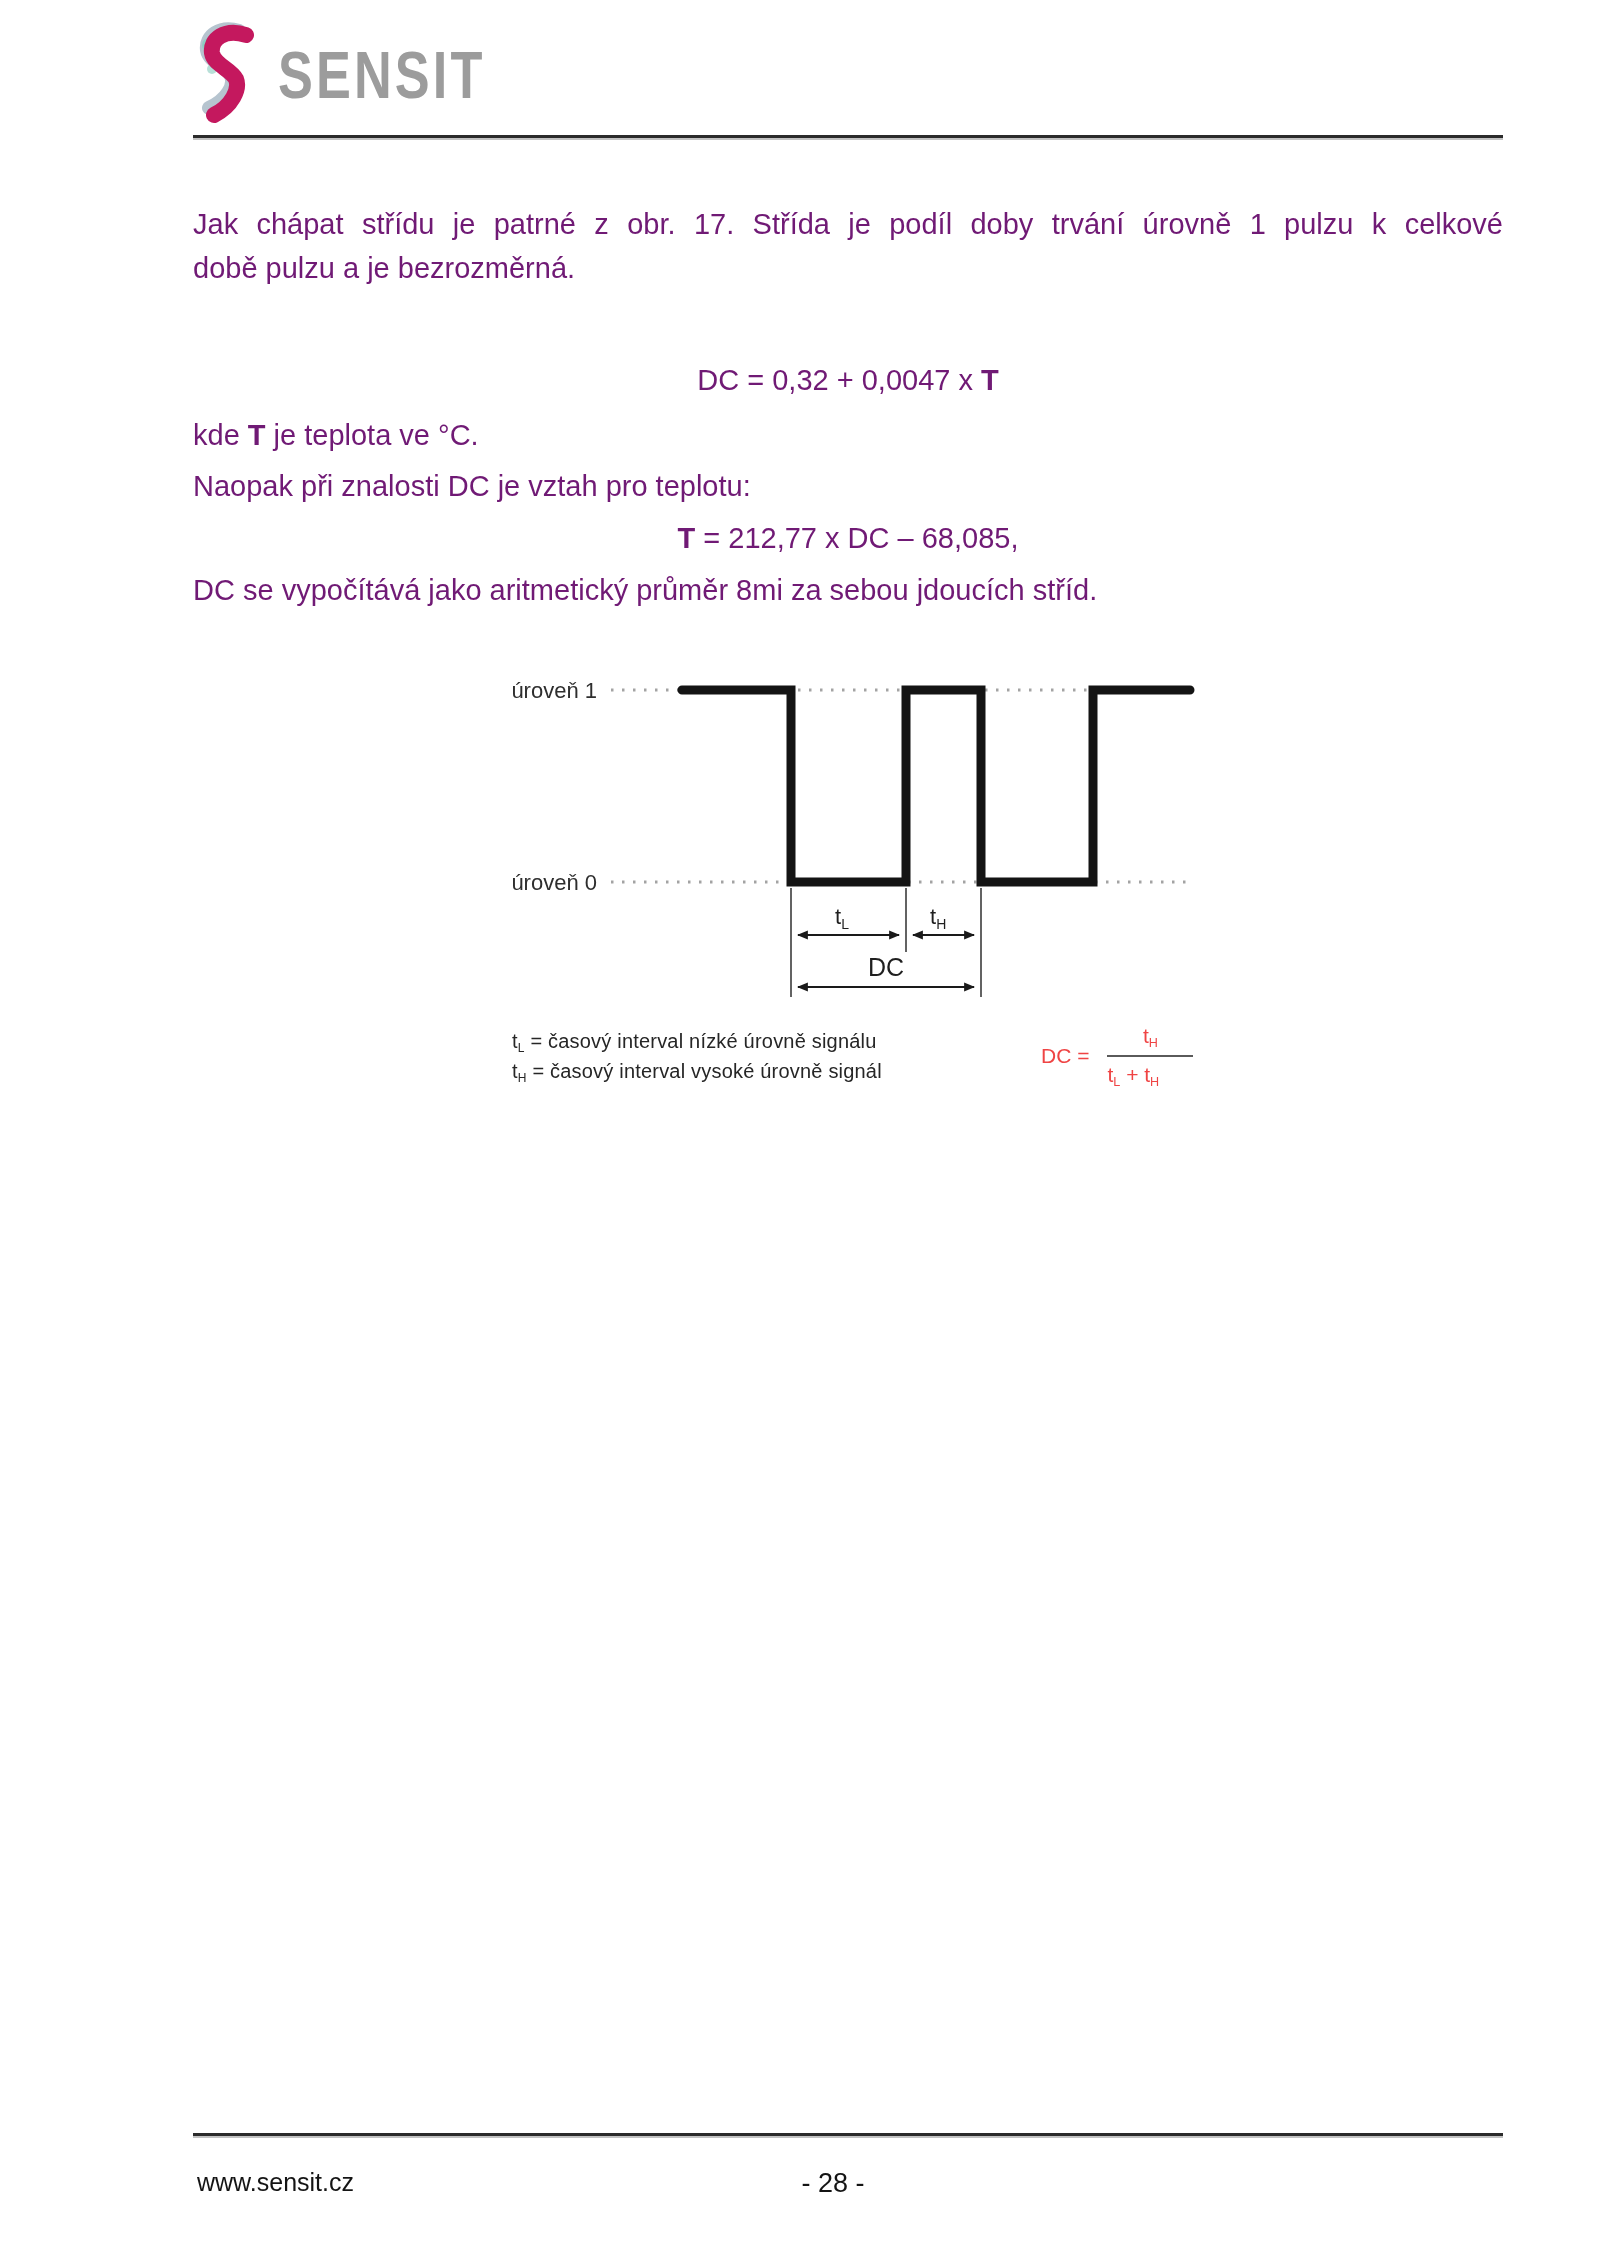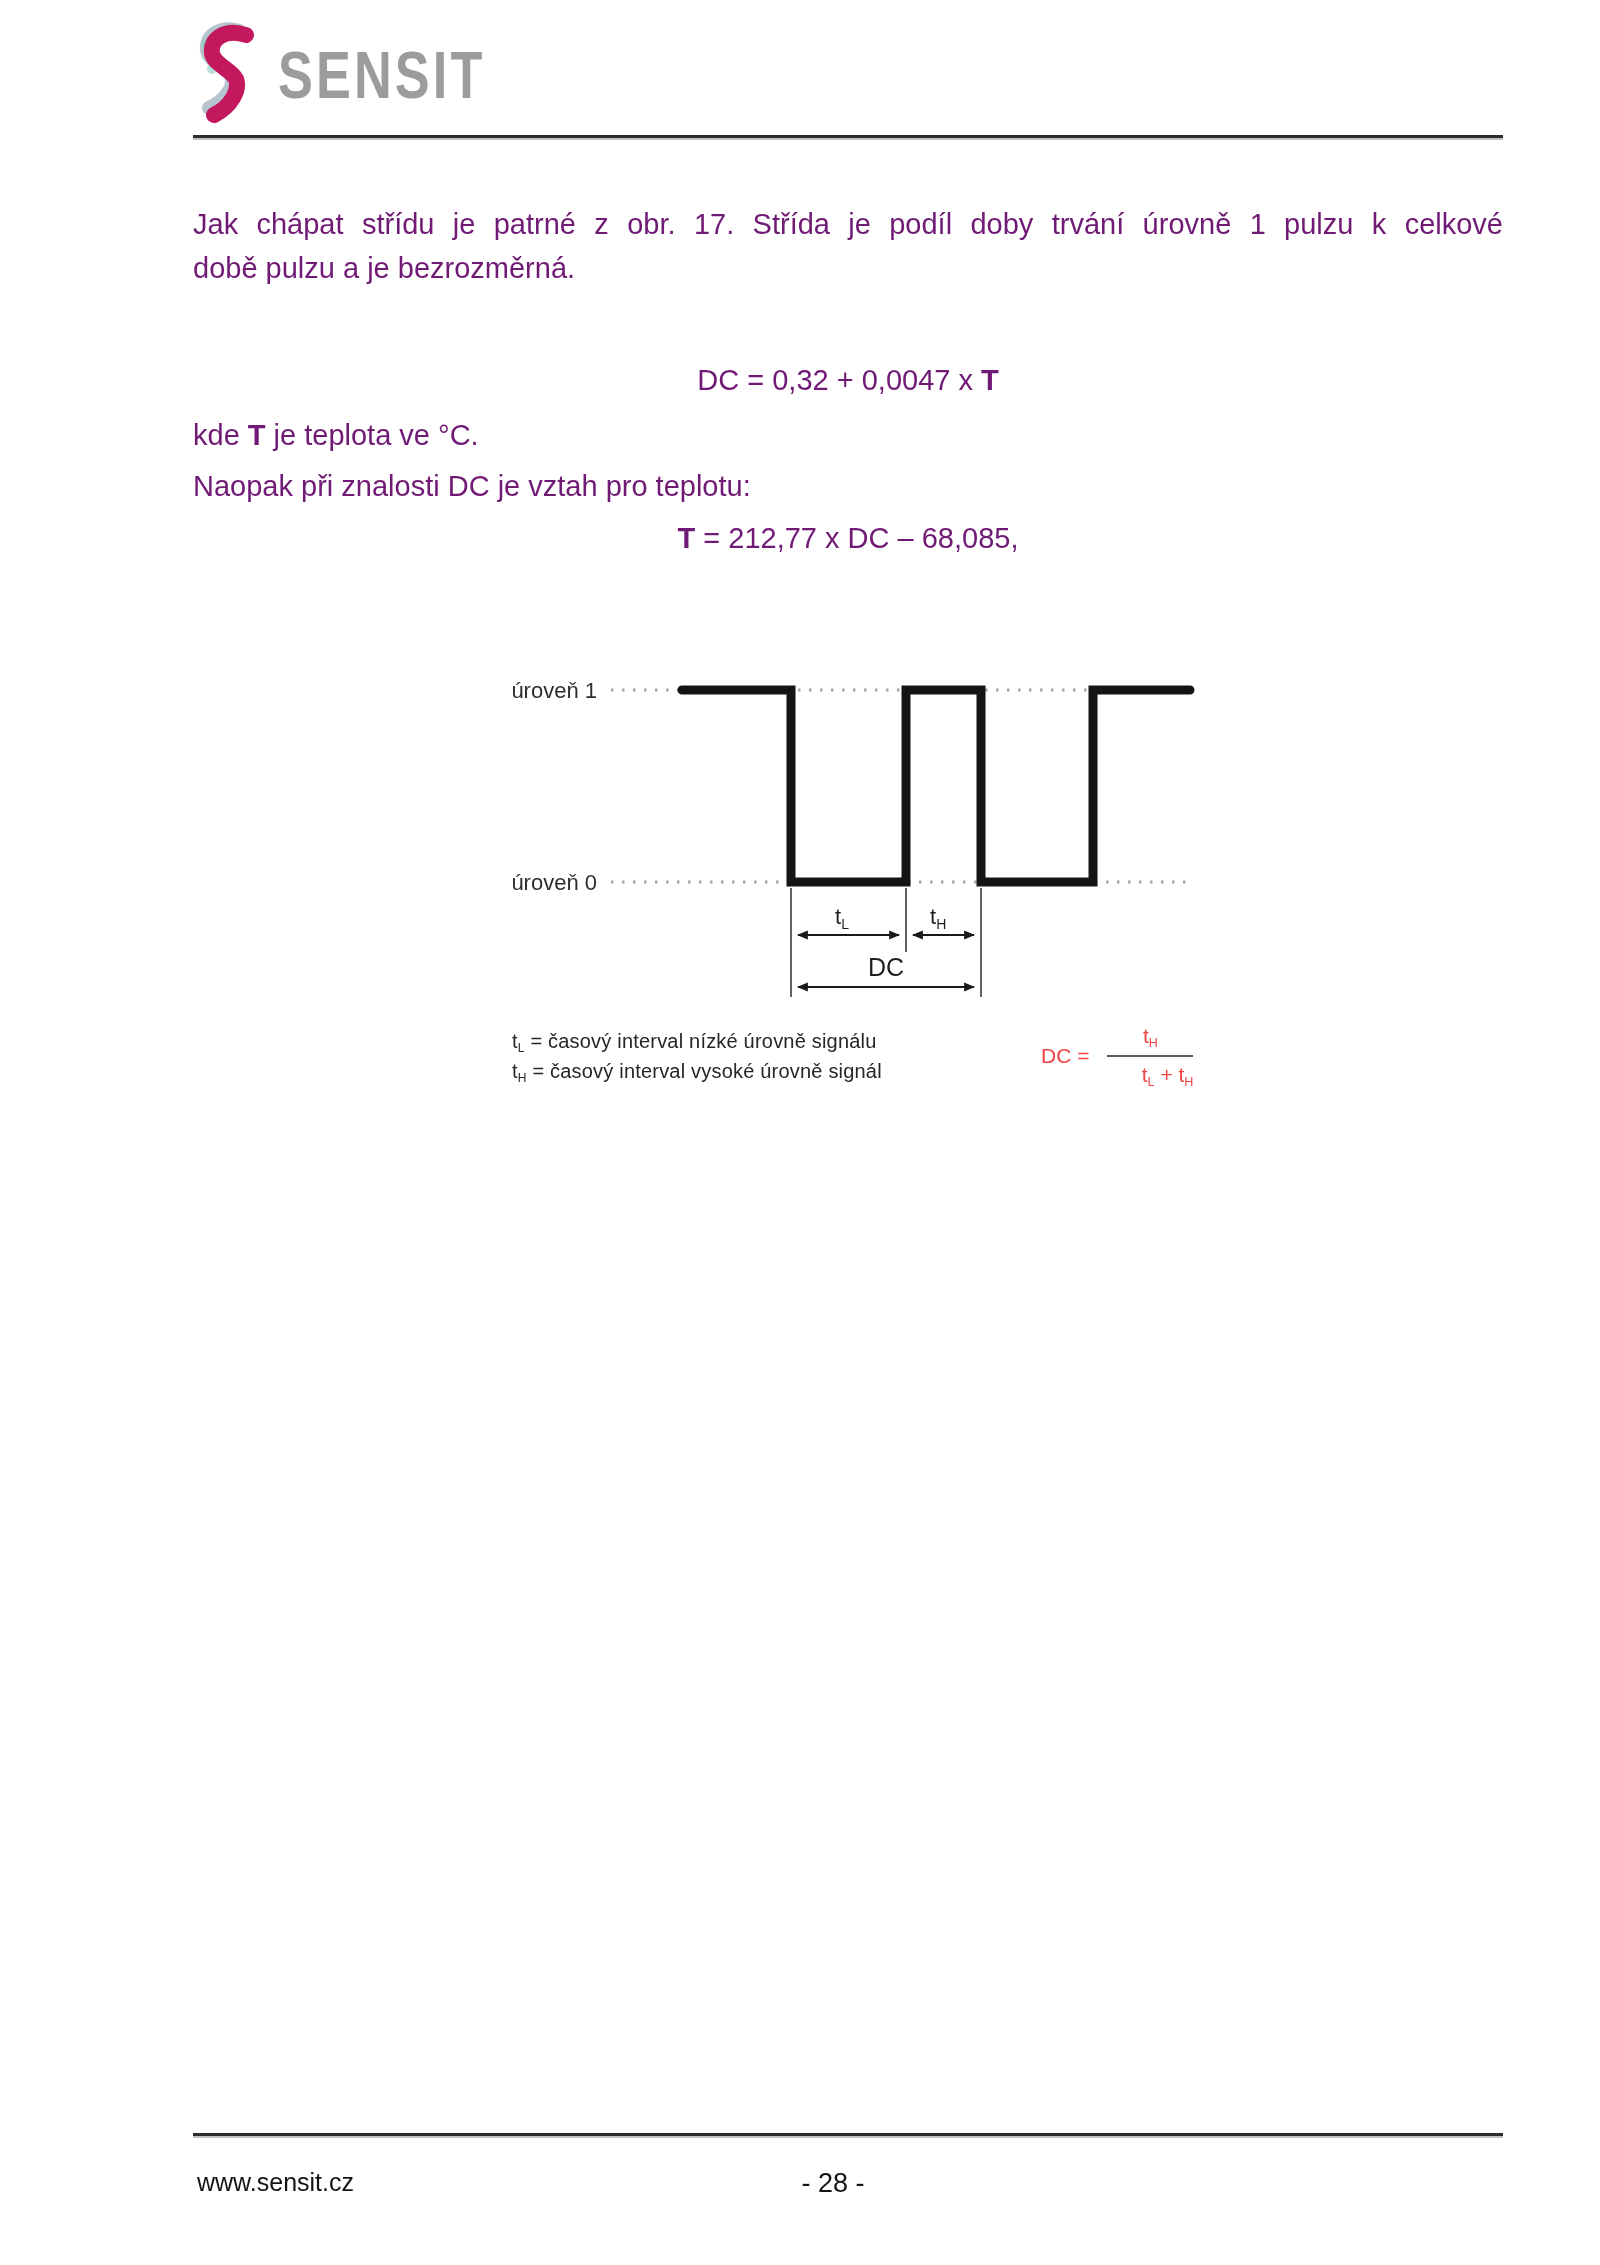--- a/index.html
+++ b/index.html
@@ -52,21 +52,21 @@
     font-size: 20px; line-height: 23px; color: #262626; letter-spacing: 0.2px;
   }
   .legend sub, .dcformula sub { font-size: 0.6em; vertical-align: -0.3em; }
   .dcformula {
     position: absolute; left: 993px; top: 1024px;
     display: flex; align-items: center; gap: 18px;
     font-size: 21px; color: #ef4444;
   }
   .frac { display: inline-flex; flex-direction: column; align-items: center; min-width: 86px; }
   .frac .num { padding-bottom: 5px; }
-  .frac .den { border-top: 2px solid #5a5a5a; padding-top: 6px; width: 100%; text-align: right; }
+  .frac .den { border-top: 2px solid #5a5a5a; padding-top: 6px; width: 100%; text-align: left; }
   .caption {
     position: absolute; left: 0; top: 1168px; width: 1600px; margin: 0;
     text-align: center; font-size: 29px; color: #1d1d1d;
   }
   
   .footer-site { position: absolute; left: 149px; top: 2168px; font-size: 25px; color: #141414; }
   .footer-page { position: absolute; left: 705px; top: 2168px; width: 160px; text-align: center; font-size: 27px; color: #141414; }
 </style>
 </head>
 <body>
@@ -81,20 +81,21 @@
   </svg>
   <span class="brand">SENSIT</span>
   <div class="rule header-rule"></div>
 
   <p class="line justify" style="top:202px">Jak chápat střídu je patrné z obr. 17. Střída je podíl doby trvání úrovně 1 pulzu k celkové</p>
   <p class="line" style="top:246px">době pulzu a je bezrozměrná.</p>
   <p class="line center" style="top:358px"><span>DC = 0,32 + 0,0047 x </span><b>T</b></p>
   <p class="line" style="top:413px"><span>kde </span><b>T</b><span> je teplota ve °C.</span></p>
   <p class="line" style="top:464px">Naopak při znalosti DC je vztah pro teplotu:</p>
   <p class="line center" style="top:516px"><b>T</b><span> = 212,77 x DC – 68,085,</span></p>
+  <p class="line" style="top:568px">DC se vypočítává jako aritmetický průměr 8mi za sebou jdoucích stříd.</p>
 
   <svg class="figure-svg" width="730" height="350" viewBox="430 655 730 350">
     <defs>
       <marker id="arr" viewBox="0 0 10 10" markerWidth="11" markerHeight="11" refX="9" refY="5" orient="auto-start-reverse" markerUnits="userSpaceOnUse">
         <path d="M0,0.8 L10,5 L0,9.2 Z" fill="#1a1a1a"></path>
       </marker>
     </defs>
 
     <text class="lvl" x="549" y="698" text-anchor="end">úroveň 1</text>
     <text class="lvl" x="549" y="890" text-anchor="end">úroveň 0</text>

